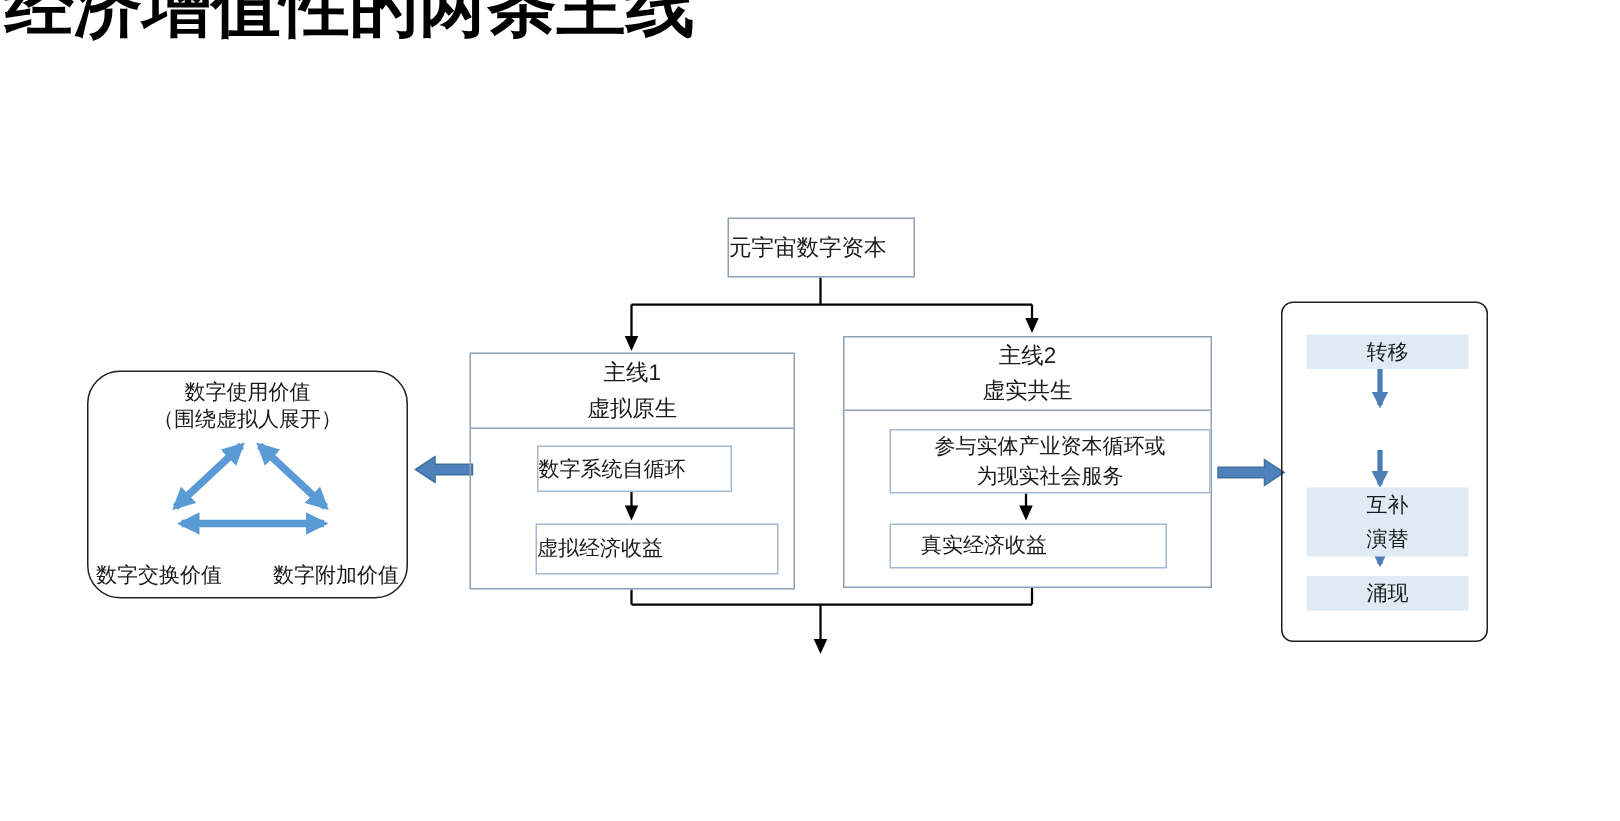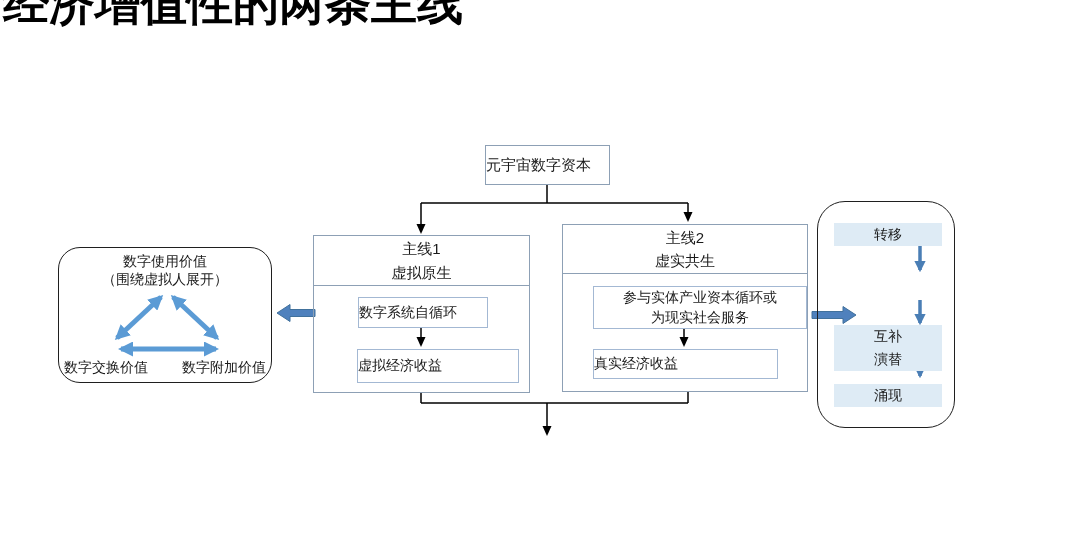--- a/index.html
+++ b/index.html
@@ -24,22 +24,22 @@
   .f14 { font-size: 14px; }
   .mainline-header {
     position: absolute; left: 0; top: 0; width: 100%;
     border-bottom: 1.5px solid #8da0b5;
     display: flex; flex-direction: column; align-items: center; justify-content: center;
     line-height: 1.55;
   }
   .panel {
     position: absolute; border: 1.5px solid #1f1f1f; background: transparent;
   }
-  .left-panel  { left: 58px;  top: 247px; width: 214px; height: 136px; border-radius: 22px; }
-  .right-panel { left: 817px; top: 201px; width: 138px; height: 227px; border-radius: 28px; }
+  .left-panel  { left: 58px;  top: 247px; width: 214px; height: 152px; border-radius: 22px; }
+  .right-panel { left: 854px; top: 201px; width: 138px; height: 227px; border-radius: 8px; }
   .lp-top {
     position: absolute; top: 5px; left: 0; width: 100%;
     text-align: center; line-height: 1.25;
   }
   .lp-bl { position: absolute; left: 5px;  bottom: 5px; }
   .lp-br { position: absolute; right: 5px; bottom: 5px; }
   .rp-item {
     position: absolute; left: 16px; width: 108px; height: 23px;
     background: #deebf5; display: flex; align-items: center; justify-content: center;
     font-size: 14px;
@@ -118,21 +118,21 @@
 
   <div class="box b-gray" style="left:562px; top:224px; width:246px; height:168px;">
     <div class="mainline-header f15" style="height:49px;">
       <div>主线2</div>
       <div>虚实共生</div>
     </div>
     <div class="box b-inner f14" style="left:30px; top:61px; width:214px; height:43px; flex-direction:column; line-height:1.45;">
       <div>参与实体产业资本循环或</div>
       <div>为现实社会服务</div>
     </div>
-    <div class="box b-inner f14" style="left:30px; top:124px; width:185px; height:30px;">
+    <div class="box b-inner f14" style="left:30px; top:124px; width:185px; height:30px;padding-left:20px;">
       <span>真实经济收益</span>
     </div>
   </div>
 
 
   <div class="panel left-panel">
     <div class="lp-top f14">
       <div>数字使用价值</div>
       <div>（围绕虚拟人展开）</div>
     </div>

